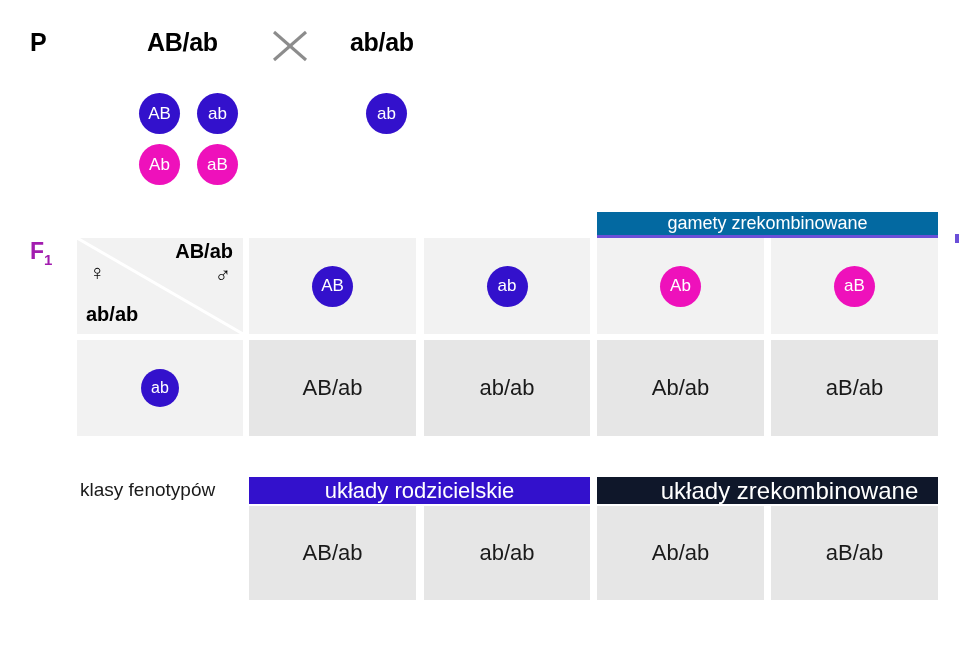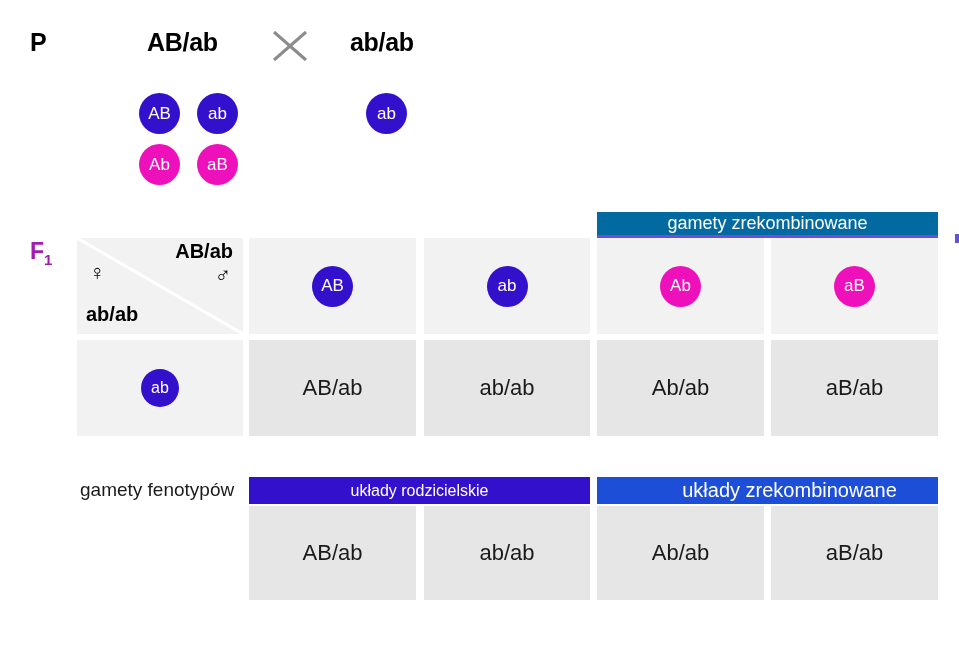--- a/index.html
+++ b/index.html
@@ -149,30 +149,30 @@
   
   #phenotype-classes-label {
     left: 80px; top: 479px;
     font-size: 19px; color: #1a1a1a;
   }
   #parental-banner {
     left: 249px; top: 477px;
     width: 341px; height: 27px;
     background: #3311cc;
     color: #ffffff;
-    font-size: 16px;
+    font-size: 22px;
     display: flex; align-items: center; justify-content: center;
     box-sizing: border-box;
   }
   #recombinant-banner {
     left: 597px; top: 477px;
     width: 341px; height: 27px;
-    background: #1d4ed8;
-    color: #ffffff;
-    font-size: 20px;
+    background: #0f172a;
+    color: #ffffff;
+    font-size: 24px;
     display: flex; align-items: center; justify-content: center;
     box-sizing: border-box;
     padding-left: 44px;
   }
   .pheno-cell {
     position: absolute;
     top: 506px; height: 94px;
     background: #e6e6e6;
     display: flex; align-items: center; justify-content: center;
     box-sizing: border-box;
@@ -239,21 +239,21 @@
 <div class="cell row2 col2 cell-center">
   <span class="genotype-text">ab/ab</span>
 </div>
 <div class="cell row2 col3 cell-center">
   <span class="genotype-text">Ab/ab</span>
 </div>
 <div class="cell row2 col4 cell-center">
   <span class="genotype-text">aB/ab</span>
 </div>
 
-<div class="abs" id="phenotype-classes-label">gamety fenotypów</div>
+<div class="abs" id="phenotype-classes-label">klasy fenotypów</div>
 
 <div class="abs" id="parental-banner">układy rodzicielskie</div>
 <div class="abs" id="recombinant-banner">układy zrekombinowane</div>
 
 <div class="pheno-cell col1">
   <span class="genotype-text">AB/ab</span>
 </div>
 <div class="pheno-cell col2">
   <span class="genotype-text">ab/ab</span>
 </div>

